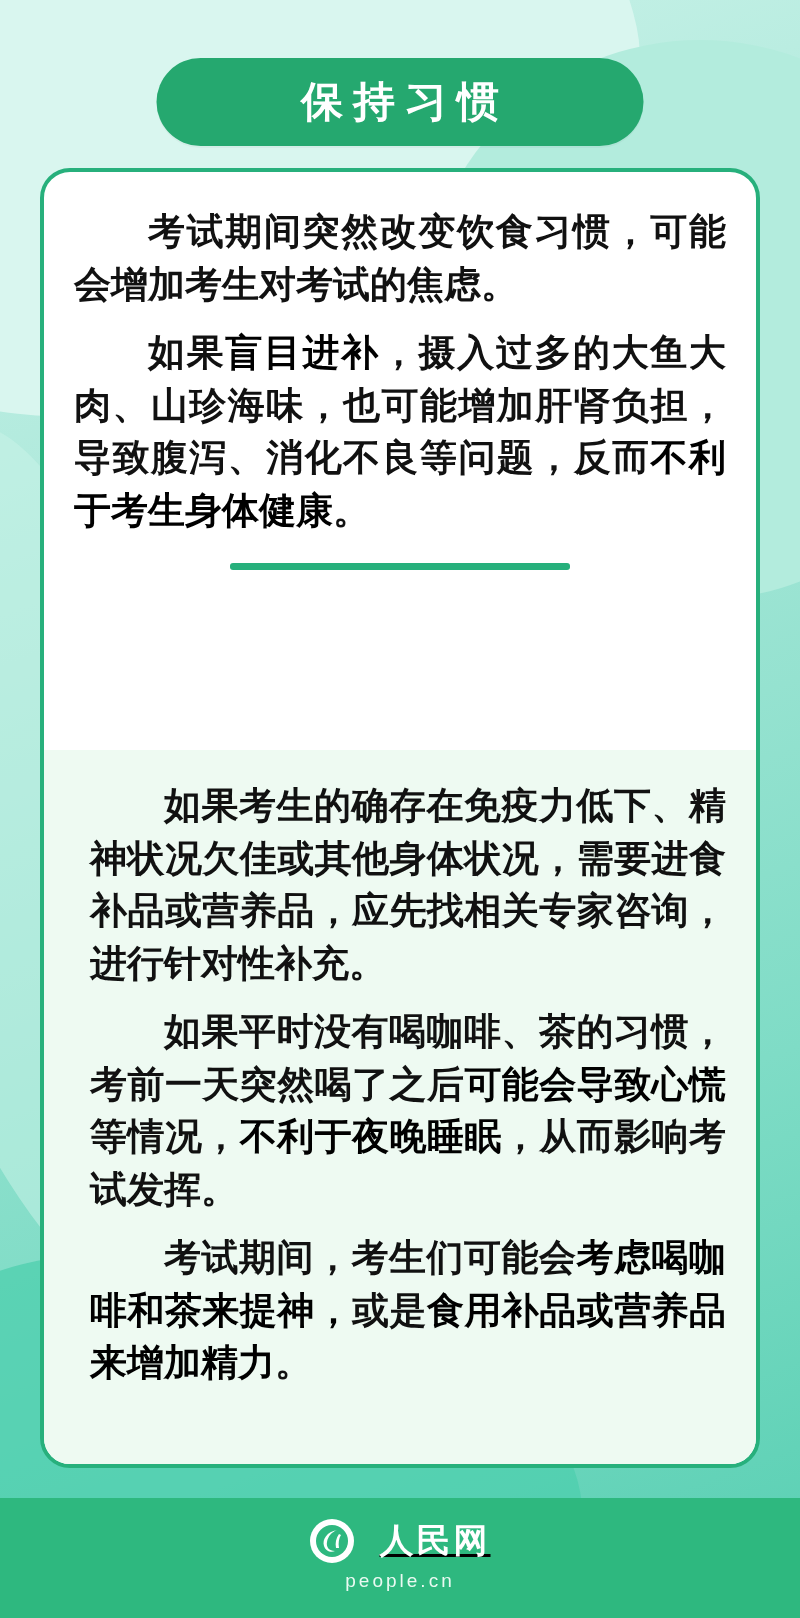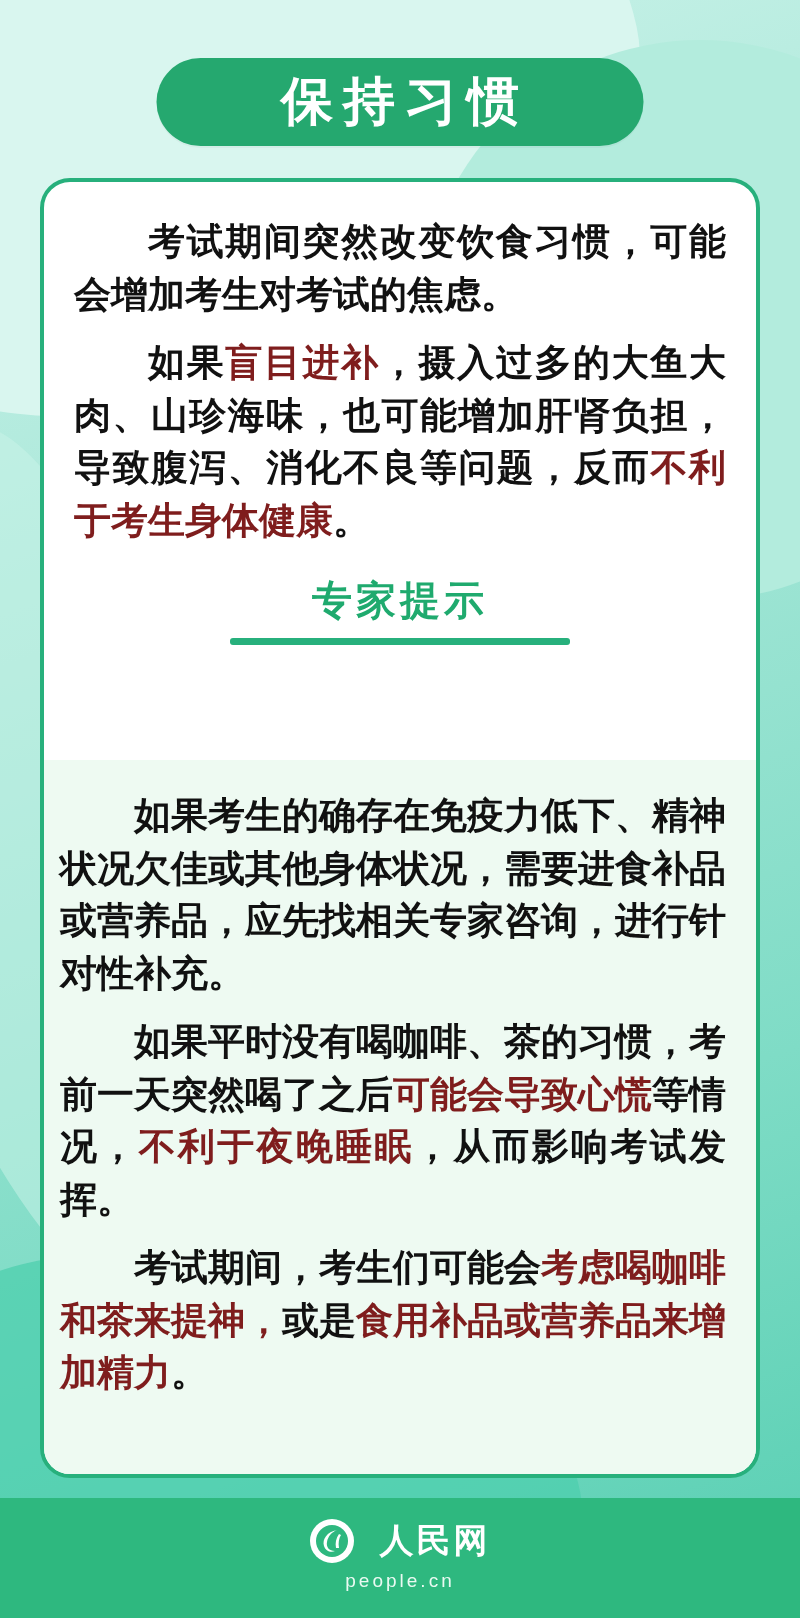--- a/index.html
+++ b/index.html
@@ -81,31 +81,31 @@
     height: 88px;
     background: #25a86f;
     border-radius: 44px;
     display: flex;
     align-items: center;
     justify-content: center;
     box-shadow: 0 2px 0 rgba(0,0,0,.03);
   }
   .title-badge .title-text {
     color: #ffffff;
-    font-size: 52px;
+    font-size: 42px;
     font-weight: bold;
     letter-spacing: 10px;
     text-indent: 10px;
     font-family: "DejaVu Sans", "Liberation Sans", sans-serif;
   }
 
   
   .card {
     position: absolute;
-    top: 178px;
+    top: 168px;
     left: 40px;
     width: 720px;
     height: 1300px;
     background: #ffffff;
     border: 4px solid #27b07c;
     border-radius: 30px;
     box-sizing: border-box;
     overflow: hidden;
   }
   .card-inner {
@@ -116,21 +116,21 @@
     line-height: 1.42;
     color: #111111;
     font-weight: bold;
     text-align: justify;
     text-indent: 74px;
     margin: 0 0 16px 0;
     font-family: "DejaVu Sans", "Liberation Sans", sans-serif;
     letter-spacing: 0px;
   }
   .hl {
-    color: #7f1d1d;
+    color: #000000;
   }
 
   
   .tips-head {
     margin: 26px 0 6px 0;
     text-align: center;
   }
   .tips-head .tips-text {
     display: inline-block;
     color: #1faa6e;
@@ -149,39 +149,40 @@
   }
 
   
   .tips-panel {
     position: absolute;
     left: 0;
     right: 0;
     top: 578px;
     bottom: 0;
     background: #eefaf2;
-    padding: 30px 30px 20px 16px;
+    padding: 30px 30px 20px 46px;
     box-sizing: border-box;
   }
 
   
   .footer {
     position: absolute;
     left: 0;
     right: 0;
     bottom: 26px;
     display: flex;
     flex-direction: column;
     align-items: center;
     gap: 6px;
   }
   .logo-row {
     display: flex;
     align-items: center;
     gap: 26px;
+    text-decoration: underline;
   }
   .logo-mark {
     width: 44px;
     height: 44px;
     border-radius: 50%;
     background: #ffffff;
     display: flex;
     align-items: center;
     justify-content: center;
   }
@@ -214,21 +215,20 @@
   <div class="title-badge">
     <span class="title-text">保持习惯</span>
   </div>
 
   <div class="card">
     <div class="card-inner">
       <p class="para" id="mp1"><span>考试期间突然改变饮食习惯，可能会增加考生对考试的焦虑。</span></p>
       <p class="para" id="mp2"><span>如果</span><span class="hl">盲目进补</span><span>，摄入过多的大鱼大肉、山珍海味，也可能增加肝肾负担，导致腹泻、消化不良等问题，反而</span><span class="hl">不利于考生身体健康</span><span>。</span></p>
 
       <div class="tips-head">
-        <div class="tips-text">专家提示</div>
         <div class="tips-rule"></div>
       </div>
     </div>
 
     <div class="tips-panel">
       <p class="para" id="tp1"><span>如果考生的确存在免疫力低下、精神状况欠佳或其他身体状况，需要进食补品或营养品，应先找相关专家咨询，进行针对性补充。</span></p>
       <p class="para" id="tp3"><span>如果平时没有喝咖啡、茶的习惯，考前一天突然喝了之后</span><span class="hl">可能会导致心慌</span><span>等情况，</span><span class="hl">不利于夜晚睡眠</span><span>，从而影响考试发挥。</span></p>
       <p class="para" id="tp2"><span>考试期间，考生们可能会</span><span class="hl">考虑喝咖啡和茶来提神，</span><span>或是</span><span class="hl">食用补品或营养品来增加精力</span><span>。</span></p>
     </div>
   </div>

